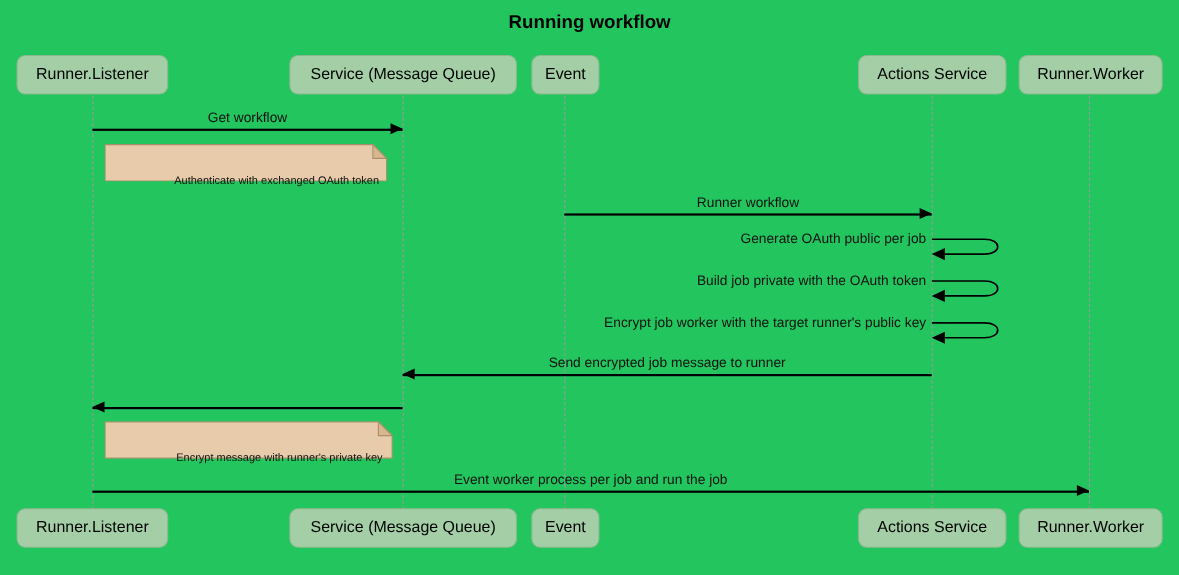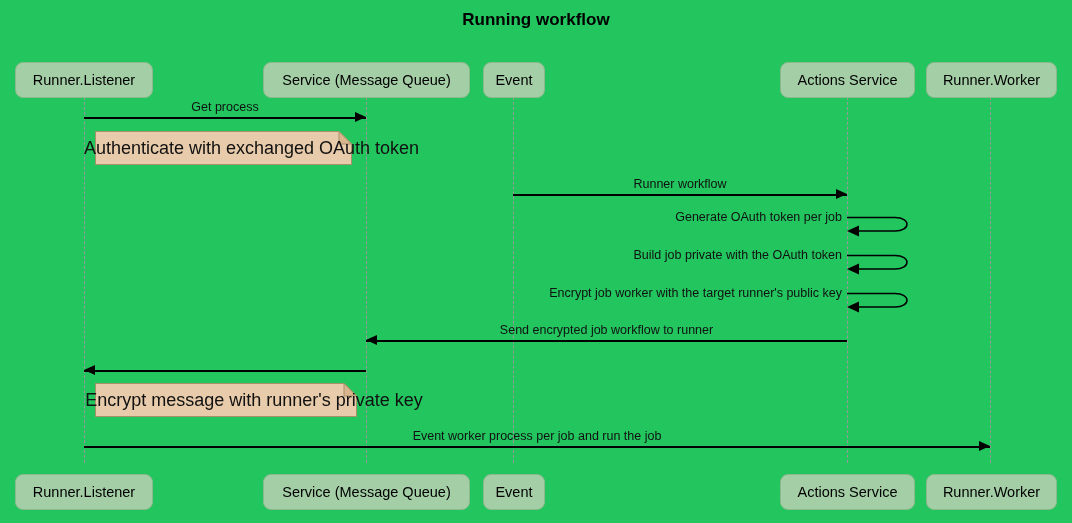--- a/index.html
+++ b/index.html
@@ -13,38 +13,38 @@
   }
   .lifeline{
     position:absolute;top:87px;height:376px;width:0;
     border-left:1px dashed var(--lifeline,#999);
   }
   .actor{
     position:absolute;height:36px;border-radius:8px;
     background:var(--participant-fill,#a4cfa6);
     border:1px solid var(--participant-border,#8bb98d);
     display:flex;align-items:center;justify-content:center;
-    font-size:14.5px;color:#000;box-sizing:border-box;white-space:nowrap;margin-top:12px;
+    font-size:14.5px;color:#000;box-sizing:border-box;white-space:nowrap;
   }
   .mline{position:absolute;height:1.5px;background:var(--arrow,#000);}
   .mlabel{
     position:absolute;font-size:12.5px;line-height:14px;text-align:center;
     color:#111;white-space:nowrap;
   }
   .mlabel.right{text-align:right;}
   .head{position:absolute;width:0;height:0;}
   .head.r{border-top:5.5px solid transparent;border-bottom:5.5px solid transparent;border-left:11px solid var(--arrow,#000);}
   .head.l{border-top:5.5px solid transparent;border-bottom:5.5px solid transparent;border-right:11px solid var(--arrow,#000);}
   .loop{position:absolute;width:68px;height:22px;}
   .note{position:absolute;}
   .note svg{position:absolute;left:0;top:0;}
   .note-text{
-    position:absolute;left:0;top:0;width:100%;height:100%;
+    position:absolute;left:0;top:16px;width:100%;height:100%;
     display:flex;align-items:center;justify-content:center;
-    font-size:18px;color:#111;white-space:nowrap;padding-left:28px;
+    font-size:10px;color:#111;white-space:nowrap;padding-left:28px;
   }
 </style>
 </head>
 <body>
 
 <div class="diagram">
 
   <div class="title">Running workflow</div>
 
   <div class="lifeline" style="left:84px"></div>
@@ -52,37 +52,37 @@
   <div class="lifeline" style="left:513px"></div>
   <div class="lifeline" style="left:847px"></div>
   <div class="lifeline" style="left:990px"></div>
 
   <div class="actor" style="left:15px;top:50px;width:138px">Runner.Listener</div>
   <div class="actor" style="left:263px;top:50px;width:207px">Service (Message Queue)</div>
   <div class="actor" style="left:483px;top:50px;width:62px">Event</div>
   <div class="actor" style="left:780px;top:50px;width:135px">Actions Service</div>
   <div class="actor" style="left:926px;top:50px;width:131px">Runner.Worker</div>
 
-  <div class="mlabel" style="left:84px;width:282px;top:100px">Get process</div>
+  <div class="mlabel" style="left:84px;width:282px;top:100px">Get workflow</div>
   <div class="mline" style="left:84px;width:282px;top:117px"></div>
   <div class="head r" style="left:355px;top:112px"></div>
 
   <div class="note" style="left:95px;top:131px;width:257px;height:34px">
     <svg width="257" height="34" viewBox="0 0 257 34">
       <path d="M0.5,0.5 H244 L256.5,13 V33.5 H0.5 Z" fill="#e8cbaa" stroke="#a8906b" stroke-width="1"></path>
       <path d="M244,0.5 V13 H256.5 Z" fill="#d9b68d" stroke="#a8906b" stroke-width="1"></path>
     </svg>
     <div class="note-text">Authenticate with exchanged OAuth token</div>
   </div>
 
   <div class="mlabel" style="left:513px;width:334px;top:177px">Runner workflow</div>
   <div class="mline" style="left:513px;width:334px;top:194px"></div>
   <div class="head r" style="left:836px;top:189px"></div>
 
-  <div class="mlabel right" style="right:230px;width:400px;top:210px">Generate OAuth token per job</div>
+  <div class="mlabel right" style="right:230px;width:400px;top:210px">Generate OAuth public per job</div>
   <div class="loop" style="left:847px;top:216px">
     <svg width="68" height="22">
       <path d="M0,1.5 H48 C64,1.5 64,15 48,15 H12" fill="none" stroke="#000" stroke-width="1.5"></path>
       <path d="M0,15 L12,9.5 V20.5 Z" fill="#000"></path>
     </svg>
   </div>
 
   <div class="mlabel right" style="right:230px;width:400px;top:248px">Build job private with the OAuth token</div>
   <div class="loop" style="left:847px;top:254px">
     <svg width="68" height="22">
@@ -92,21 +92,21 @@
   </div>
 
   <div class="mlabel right" style="right:230px;width:450px;top:286px">Encrypt job worker with the target runner's public key</div>
   <div class="loop" style="left:847px;top:292px">
     <svg width="68" height="22">
       <path d="M0,1.5 H48 C64,1.5 64,15 48,15 H12" fill="none" stroke="#000" stroke-width="1.5"></path>
       <path d="M0,15 L12,9.5 V20.5 Z" fill="#000"></path>
     </svg>
   </div>
 
-  <div class="mlabel" style="left:366px;width:481px;top:323px">Send encrypted job workflow to runner</div>
+  <div class="mlabel" style="left:366px;width:481px;top:323px">Send encrypted job message to runner</div>
   <div class="mline" style="left:366px;width:481px;top:340px"></div>
   <div class="head l" style="left:366px;top:335px"></div>
 
   <div class="mline" style="left:84px;width:282px;top:370px"></div>
   <div class="head l" style="left:84px;top:365px"></div>
 
   <div class="note" style="left:95px;top:383px;width:262px;height:34px">
     <svg width="262" height="34" viewBox="0 0 262 34">
       <path d="M0.5,0.5 H249 L261.5,13 V33.5 H0.5 Z" fill="#e8cbaa" stroke="#a8906b" stroke-width="1"></path>
       <path d="M249,0.5 V13 H261.5 Z" fill="#d9b68d" stroke="#a8906b" stroke-width="1"></path>

